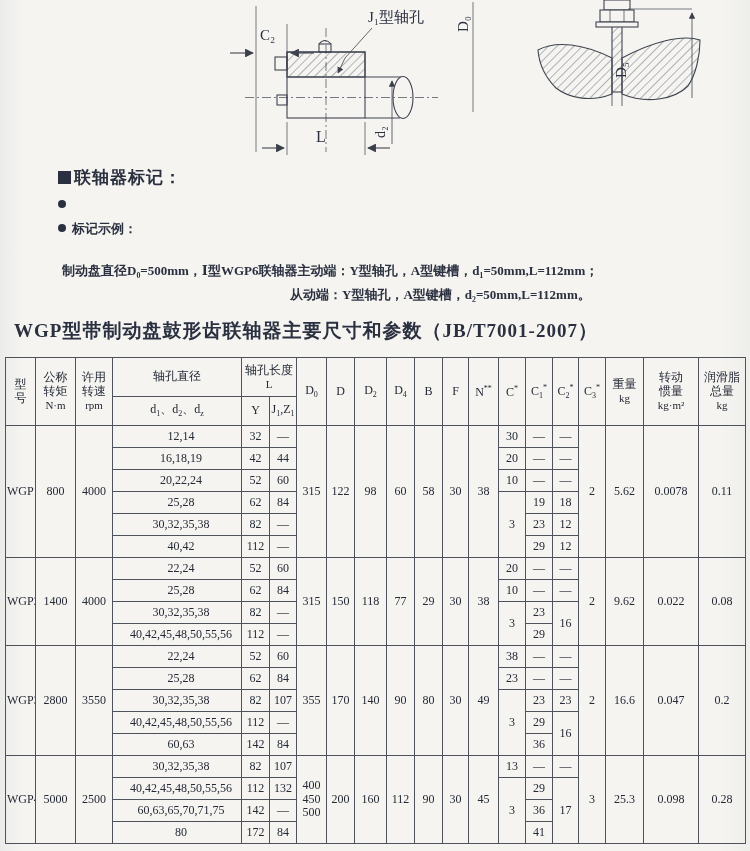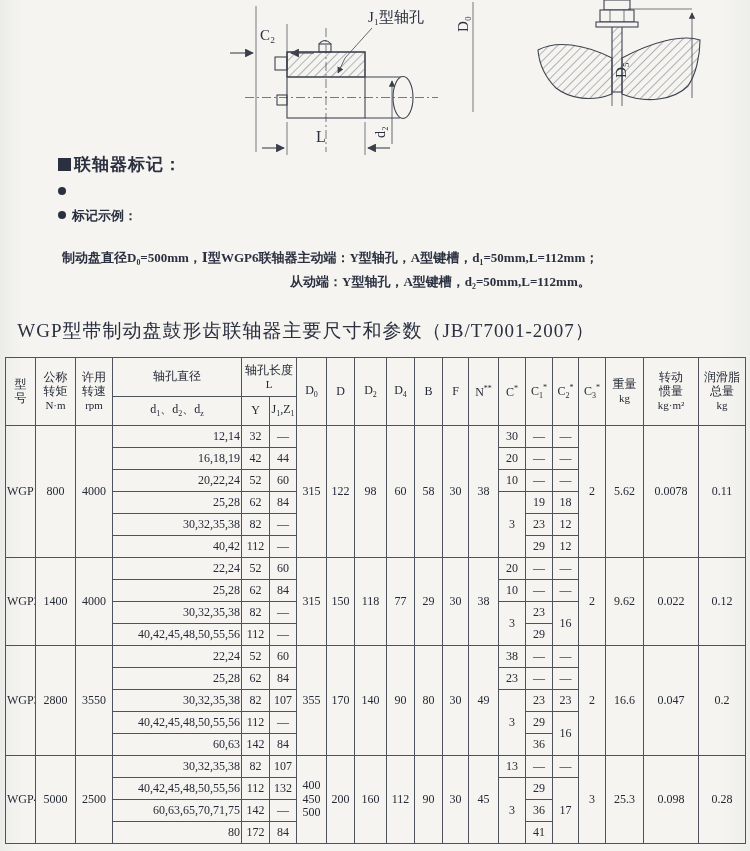--- a/index.html
+++ b/index.html
@@ -8,40 +8,40 @@
     font-family:"Liberation Serif","DejaVu Serif",serif;
     color:#2b3040;
     background:linear-gradient(90deg,#ebecea 0,#f5f4f0 3%,#f5f4f0 96%,#eeeeea 100%);
     position:relative;overflow:hidden;
   }
   .page{position:absolute;inset:0;}
   
   .drawing{position:absolute;left:0;top:0;width:750px;height:165px;}
   svg text{font-family:"Liberation Serif","DejaVu Serif",serif;fill:#2b3040;}
   
-  .marking{position:absolute;left:58px;top:153px;width:660px;font-size:13px;}
+  .marking{position:absolute;left:58px;top:166px;width:660px;font-size:13px;}
   .marking .heading{font-size:17px;font-weight:bold;letter-spacing:1px;margin:0 0 8px 0;}
   .marking .sq{display:inline-block;width:13px;height:13px;background:#2b3040;margin-right:3px;vertical-align:-1px;}
   .marking .bullet{margin:7px 0;font-weight:600;}
   .marking .dot{display:inline-block;width:8px;height:8px;border-radius:50%;background:#2b3040;margin-right:6px;vertical-align:1px;}
   .marking .ex{margin:24px 0 6px 4px;font-weight:600;}
   .marking .ex2{margin:6px 0 6px 232px;font-weight:600;}
   .marking .desig{margin:12px 0 0 2px;font-weight:600;letter-spacing:.5px;}
   
   .tbl-title{position:absolute;left:0;top:318px;width:612px;text-align:center;
-    font-size:19px;font-weight:normal;letter-spacing:1px;}
+    font-size:19px;font-weight:bold;letter-spacing:1px;}
   .tbl-wrap{position:absolute;left:5px;top:357px;}
   table{border-collapse:collapse;table-layout:fixed;width:740px;font-size:12px;color:#242936;}
   th,td{border:1px solid #4d525c;text-align:center;padding:0 1px;font-weight:normal;
     line-height:1.15;overflow:hidden;}
   thead th{white-space:pre-line;font-size:12px;}
   thead tr.h1 th{height:38px;}
   thead tr.h2 th{height:28px;}
   tbody td{height:21px;}
-  td.d-col{text-align:right;padding-left:9px;}
+  td.d-col{text-align:center;padding-left:9px;}
   th .unit{display:block;font-size:11px;}
   sub{font-size:8px;}
   sup{font-size:8px;}
 </style>
 </head>
 <body>
 
 <div class="page">
 
   <div class="drawing">
@@ -242,21 +242,21 @@
             <td rowspan="4">77</td>
             <td rowspan="4">29</td>
             <td rowspan="4">30</td>
             <td rowspan="4">38</td>
             <td>20</td>
             <td>—</td>
             <td>—</td>
             <td rowspan="4">2</td>
             <td rowspan="4">9.62</td>
             <td rowspan="4">0.022</td>
-            <td rowspan="4">0.12</td>
+            <td rowspan="4">0.08</td>
           </tr>
           <tr>
             <td class="d-col">25,28</td>
             <td>62</td>
             <td>84</td>
             <td>10</td>
             <td>—</td>
             <td>—</td>
           </tr>
           <tr>

